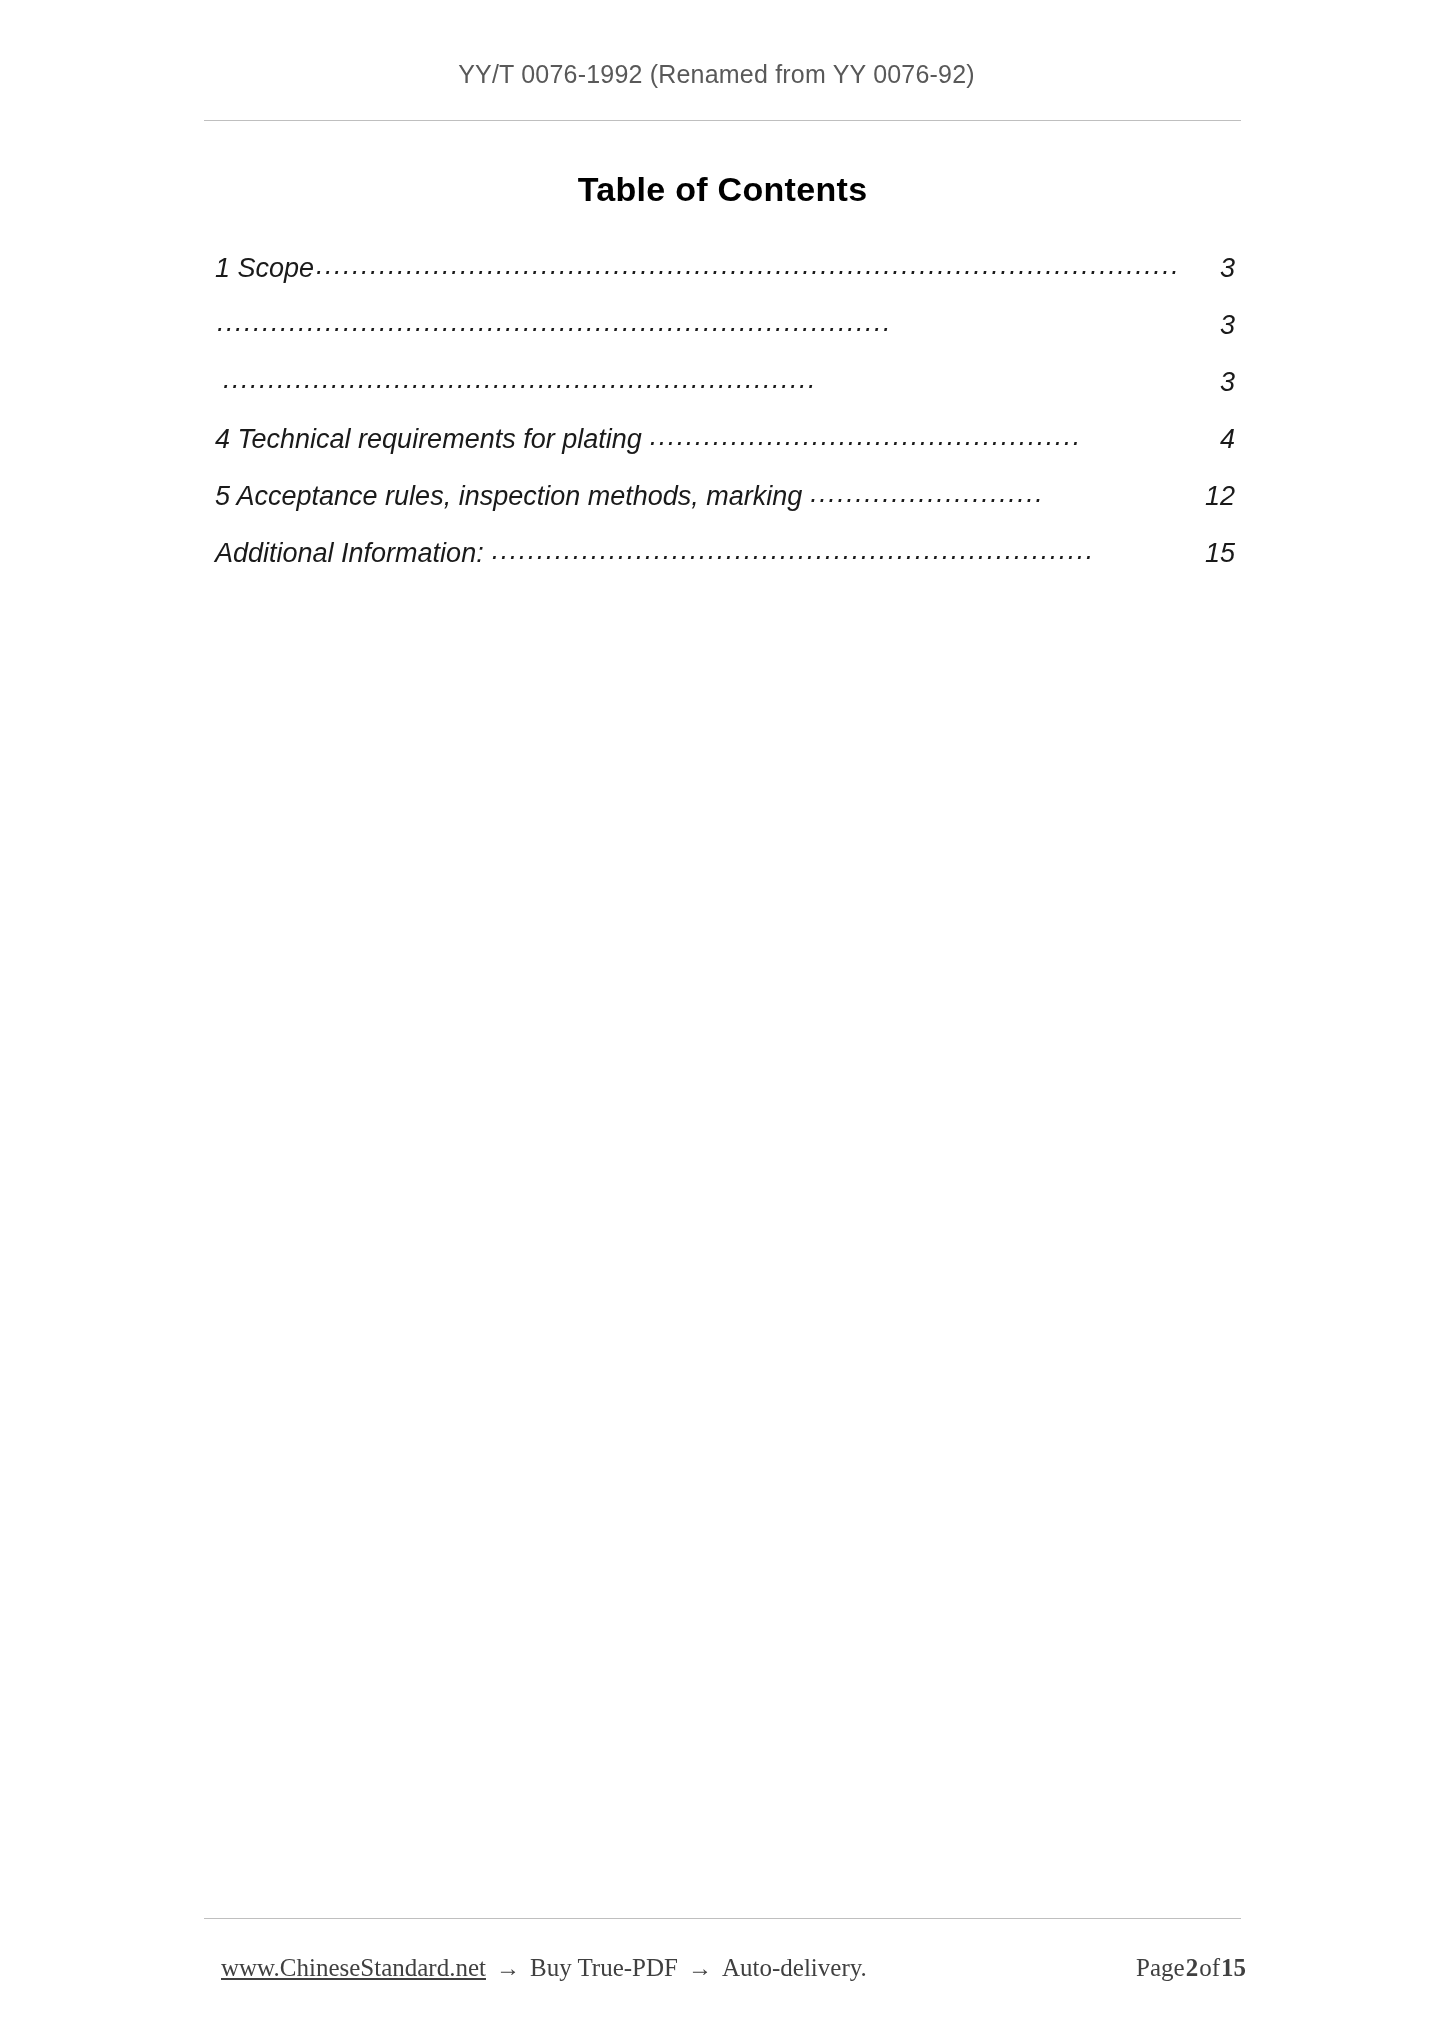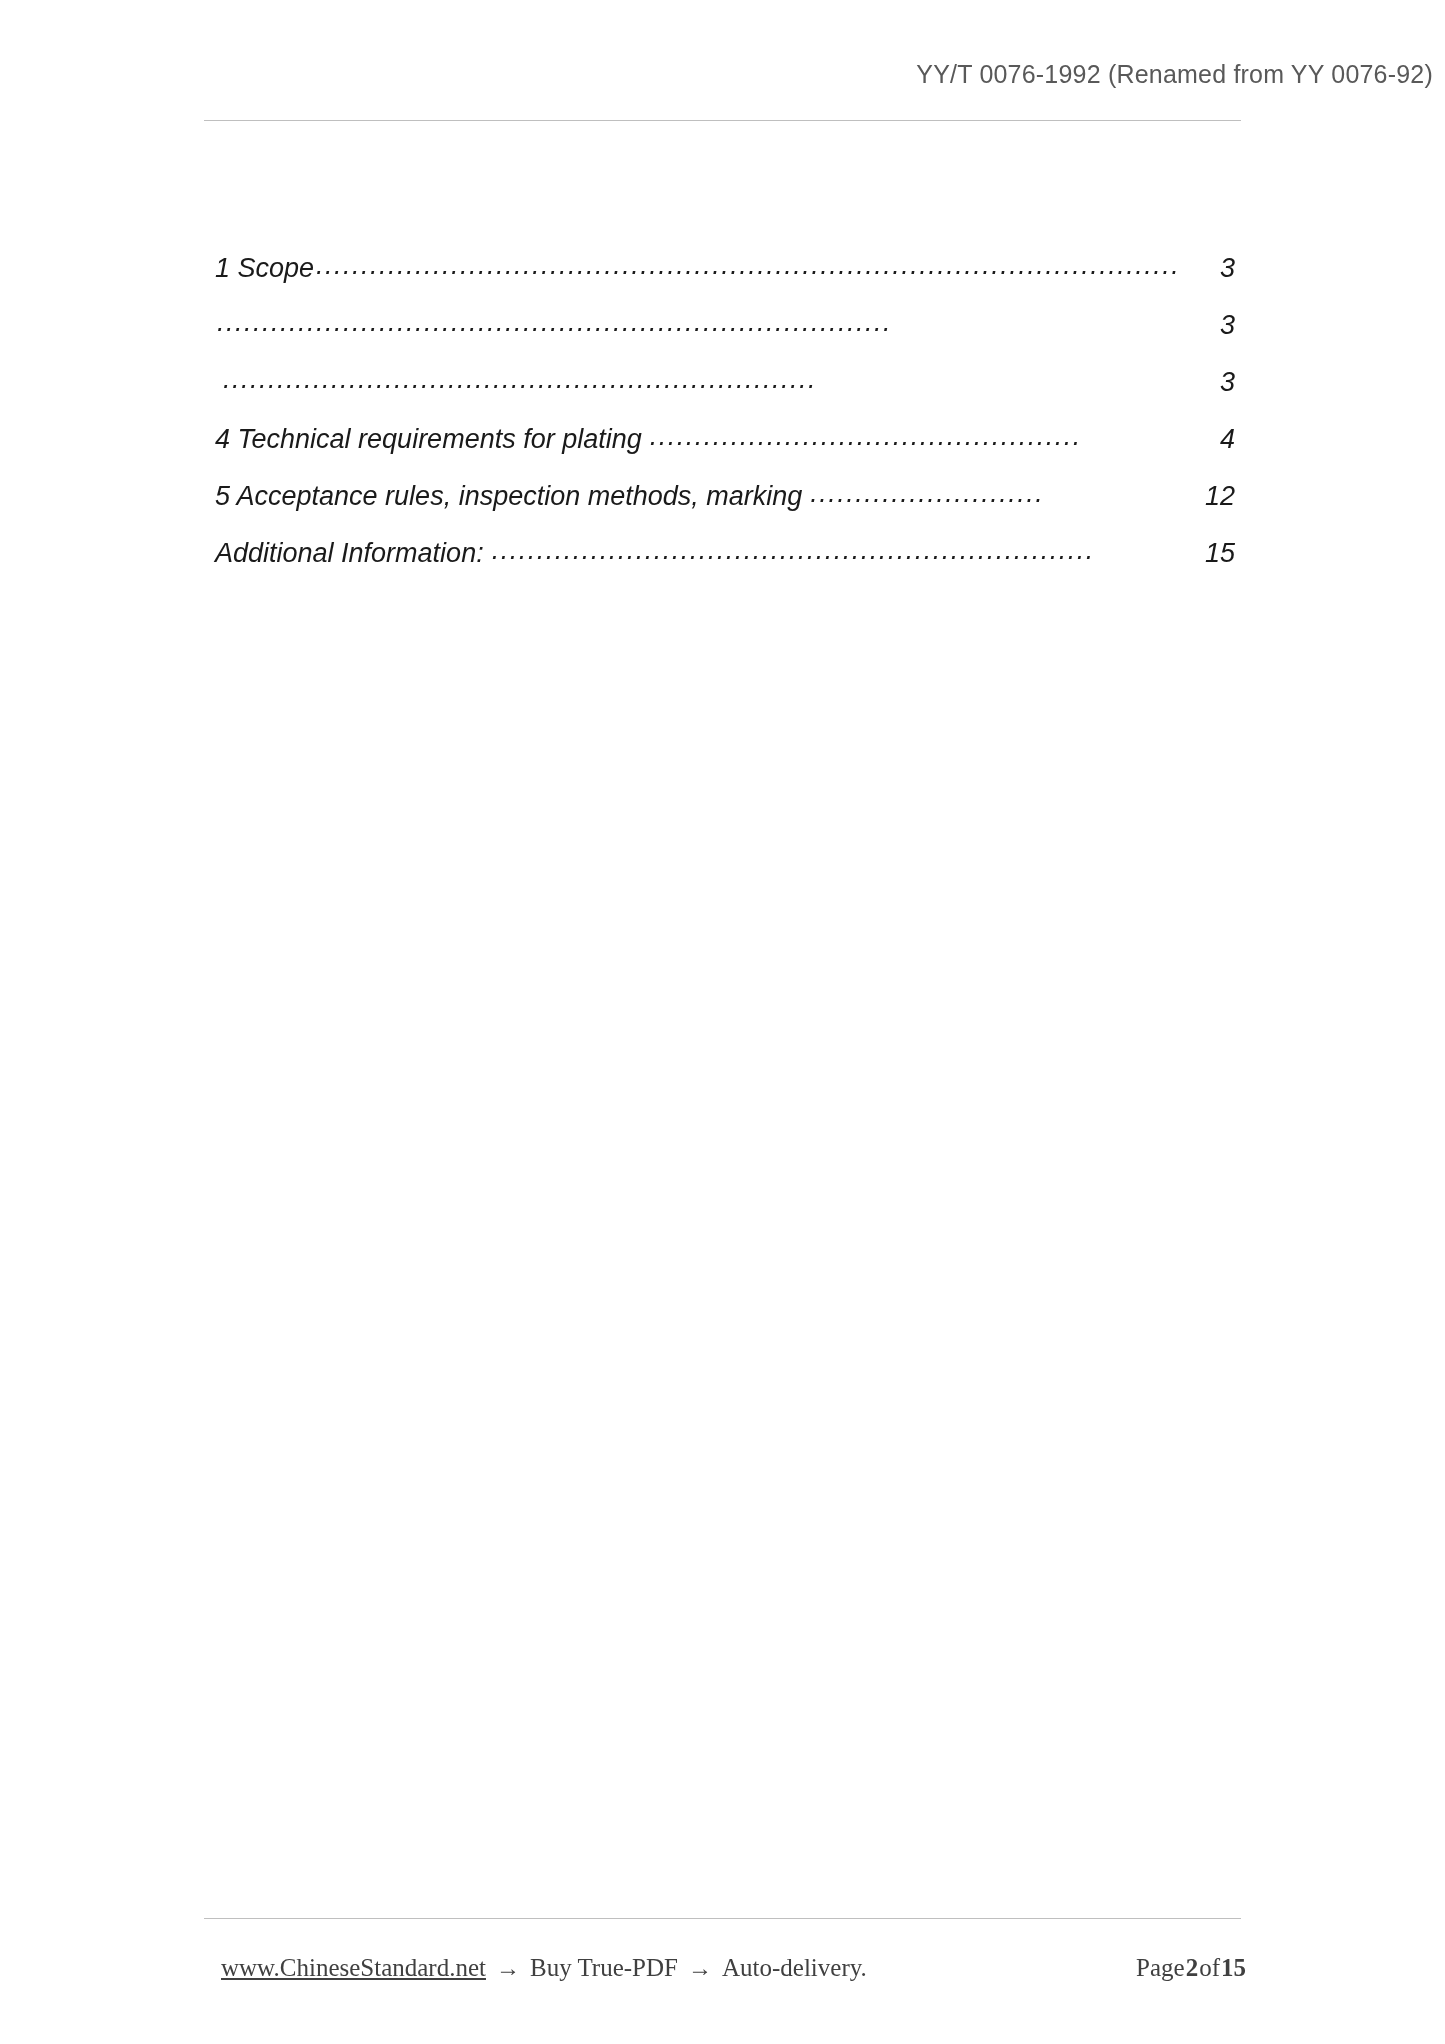--- a/index.html
+++ b/index.html
@@ -22,21 +22,21 @@
     height: 2044px;
     box-sizing: border-box;
   }
 
   
   .header {
     position: absolute;
     top: 60px;
     left: 0;
     width: 1433px;
-    text-align: right;
+    text-align: center;
   }
   .header-text {
     font-size: 25px;
     color: #595959;
     letter-spacing: 0.2px;
   }
   .header-rule {
     position: absolute;
     top: 120px;
     left: 204px;
@@ -147,20 +147,21 @@
 </head>
 <body>
 
 <div class="page">
 
   <div class="header">
     <span class="header-text">YY/T 0076-1992 (Renamed from YY 0076-92)</span>
   </div>
   <div class="header-rule"></div>
 
+  <div class="toc-title">Table of Contents</div>
 
   <div class="toc">
 
     <div class="toc-row">
       <span class="toc-label">1 Scope</span>
       <span class="toc-dots">................................................................................................</span>
       <span class="toc-page">3</span>
     </div>
 
     <div class="toc-row">

